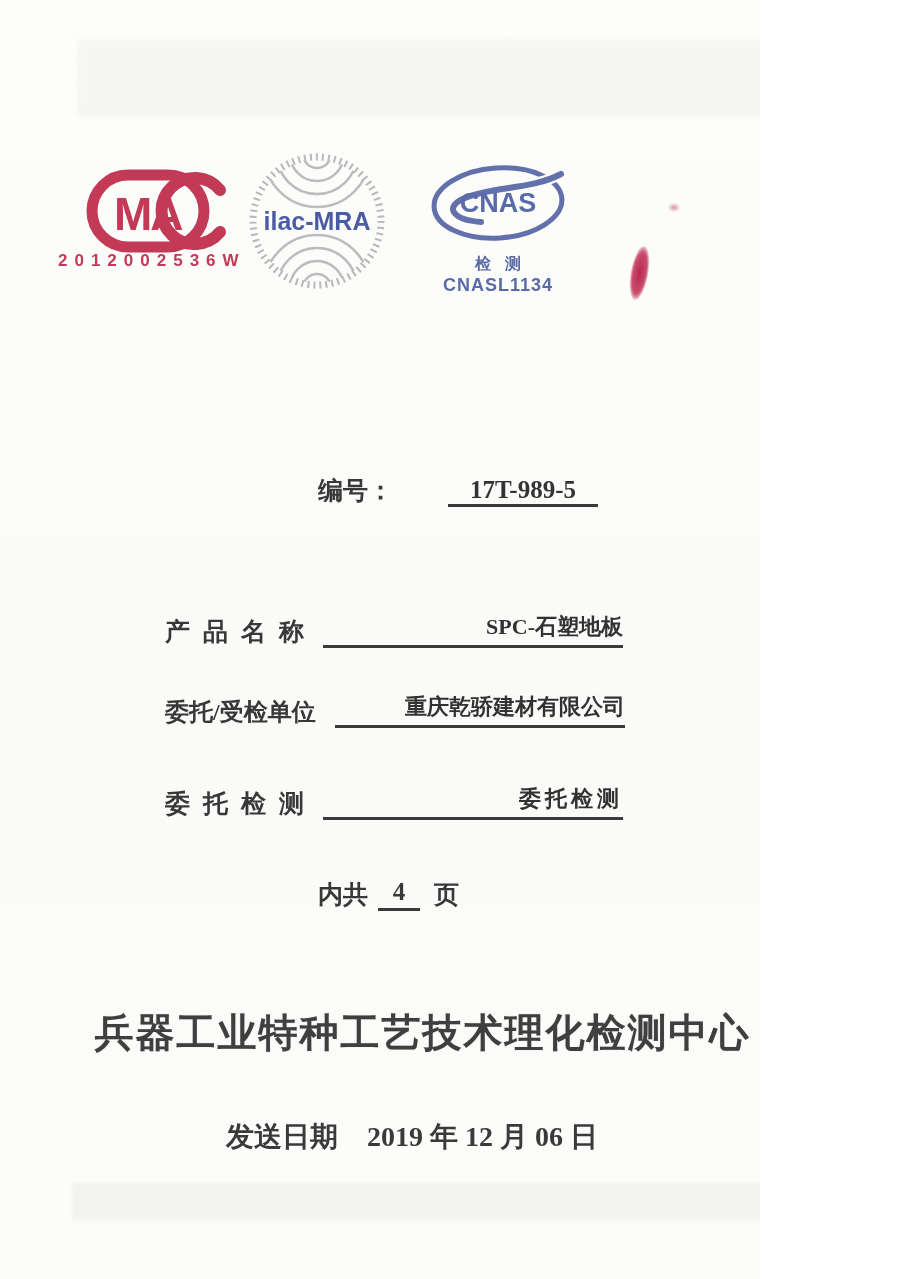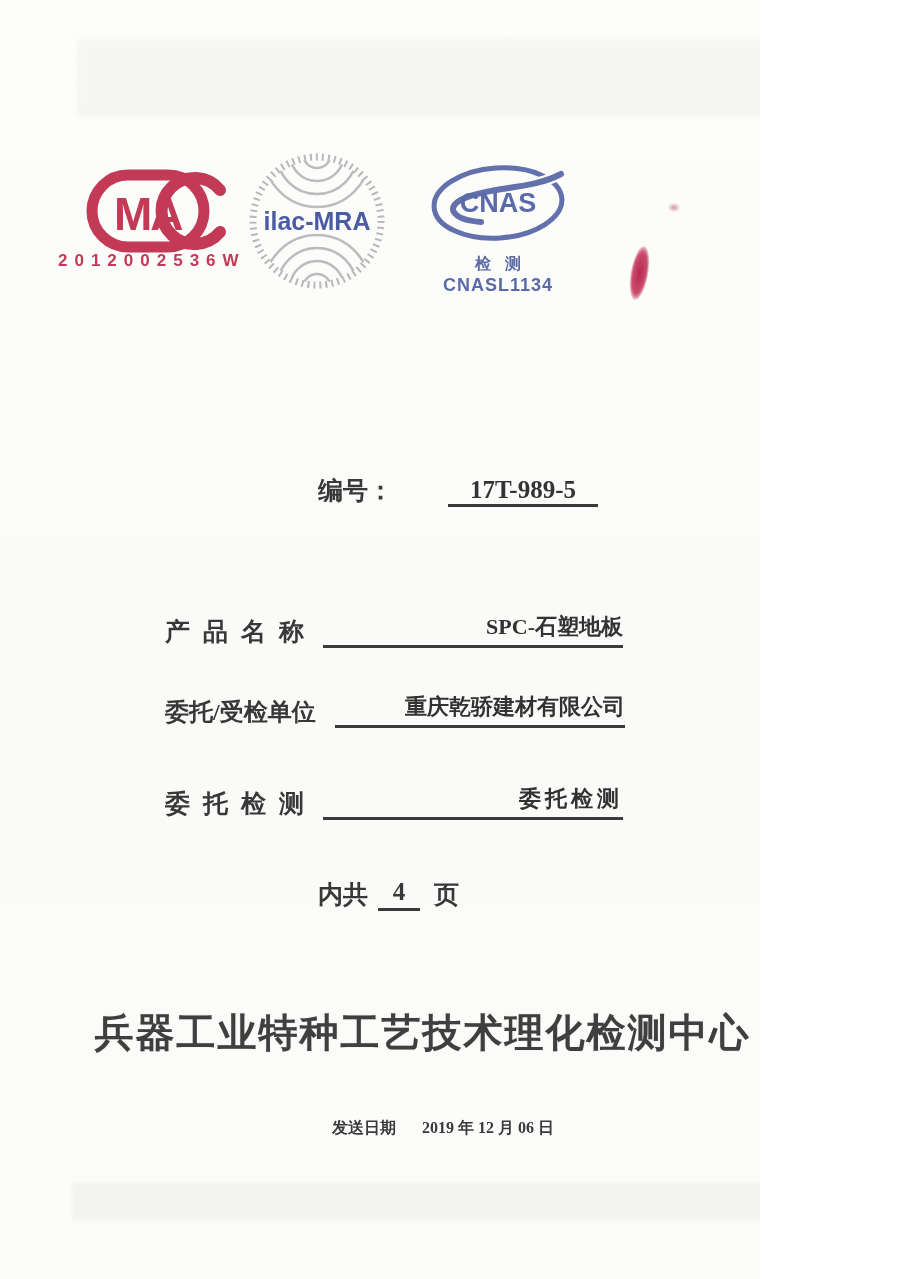--- a/index.html
+++ b/index.html
@@ -77,21 +77,21 @@
   .pages-count { margin:0 10px; width:42px; text-align:center; border-bottom:3px solid #3a3a3a; padding-bottom:2px; }
   .pages-suffix { margin-left:4px; }
 
   .org-name {
     position:absolute; left:0; top:1006px; width:845px; text-align:center;
     font-size:39px; font-weight:bold; letter-spacing:2px; color:#3f3f3f;
     text-shadow:0 0 1px rgba(60,60,60,.3); white-space:nowrap;
   }
   .date-line {
     position:absolute; left:0; top:1118px; width:824px; text-align:center;
-    font-size:16px; font-weight:bold; color:#3a3a3a; white-space:nowrap;margin-left:31px;
+    font-size:28px; font-weight:bold; color:#3a3a3a; white-space:nowrap;
   }
   .date-value { margin-left:22px; }
 </style>
 </head>
 <body>
 
 <div class="page">
 
   <div class="texture band-top"></div>
   <div class="texture band-bottom"></div>

